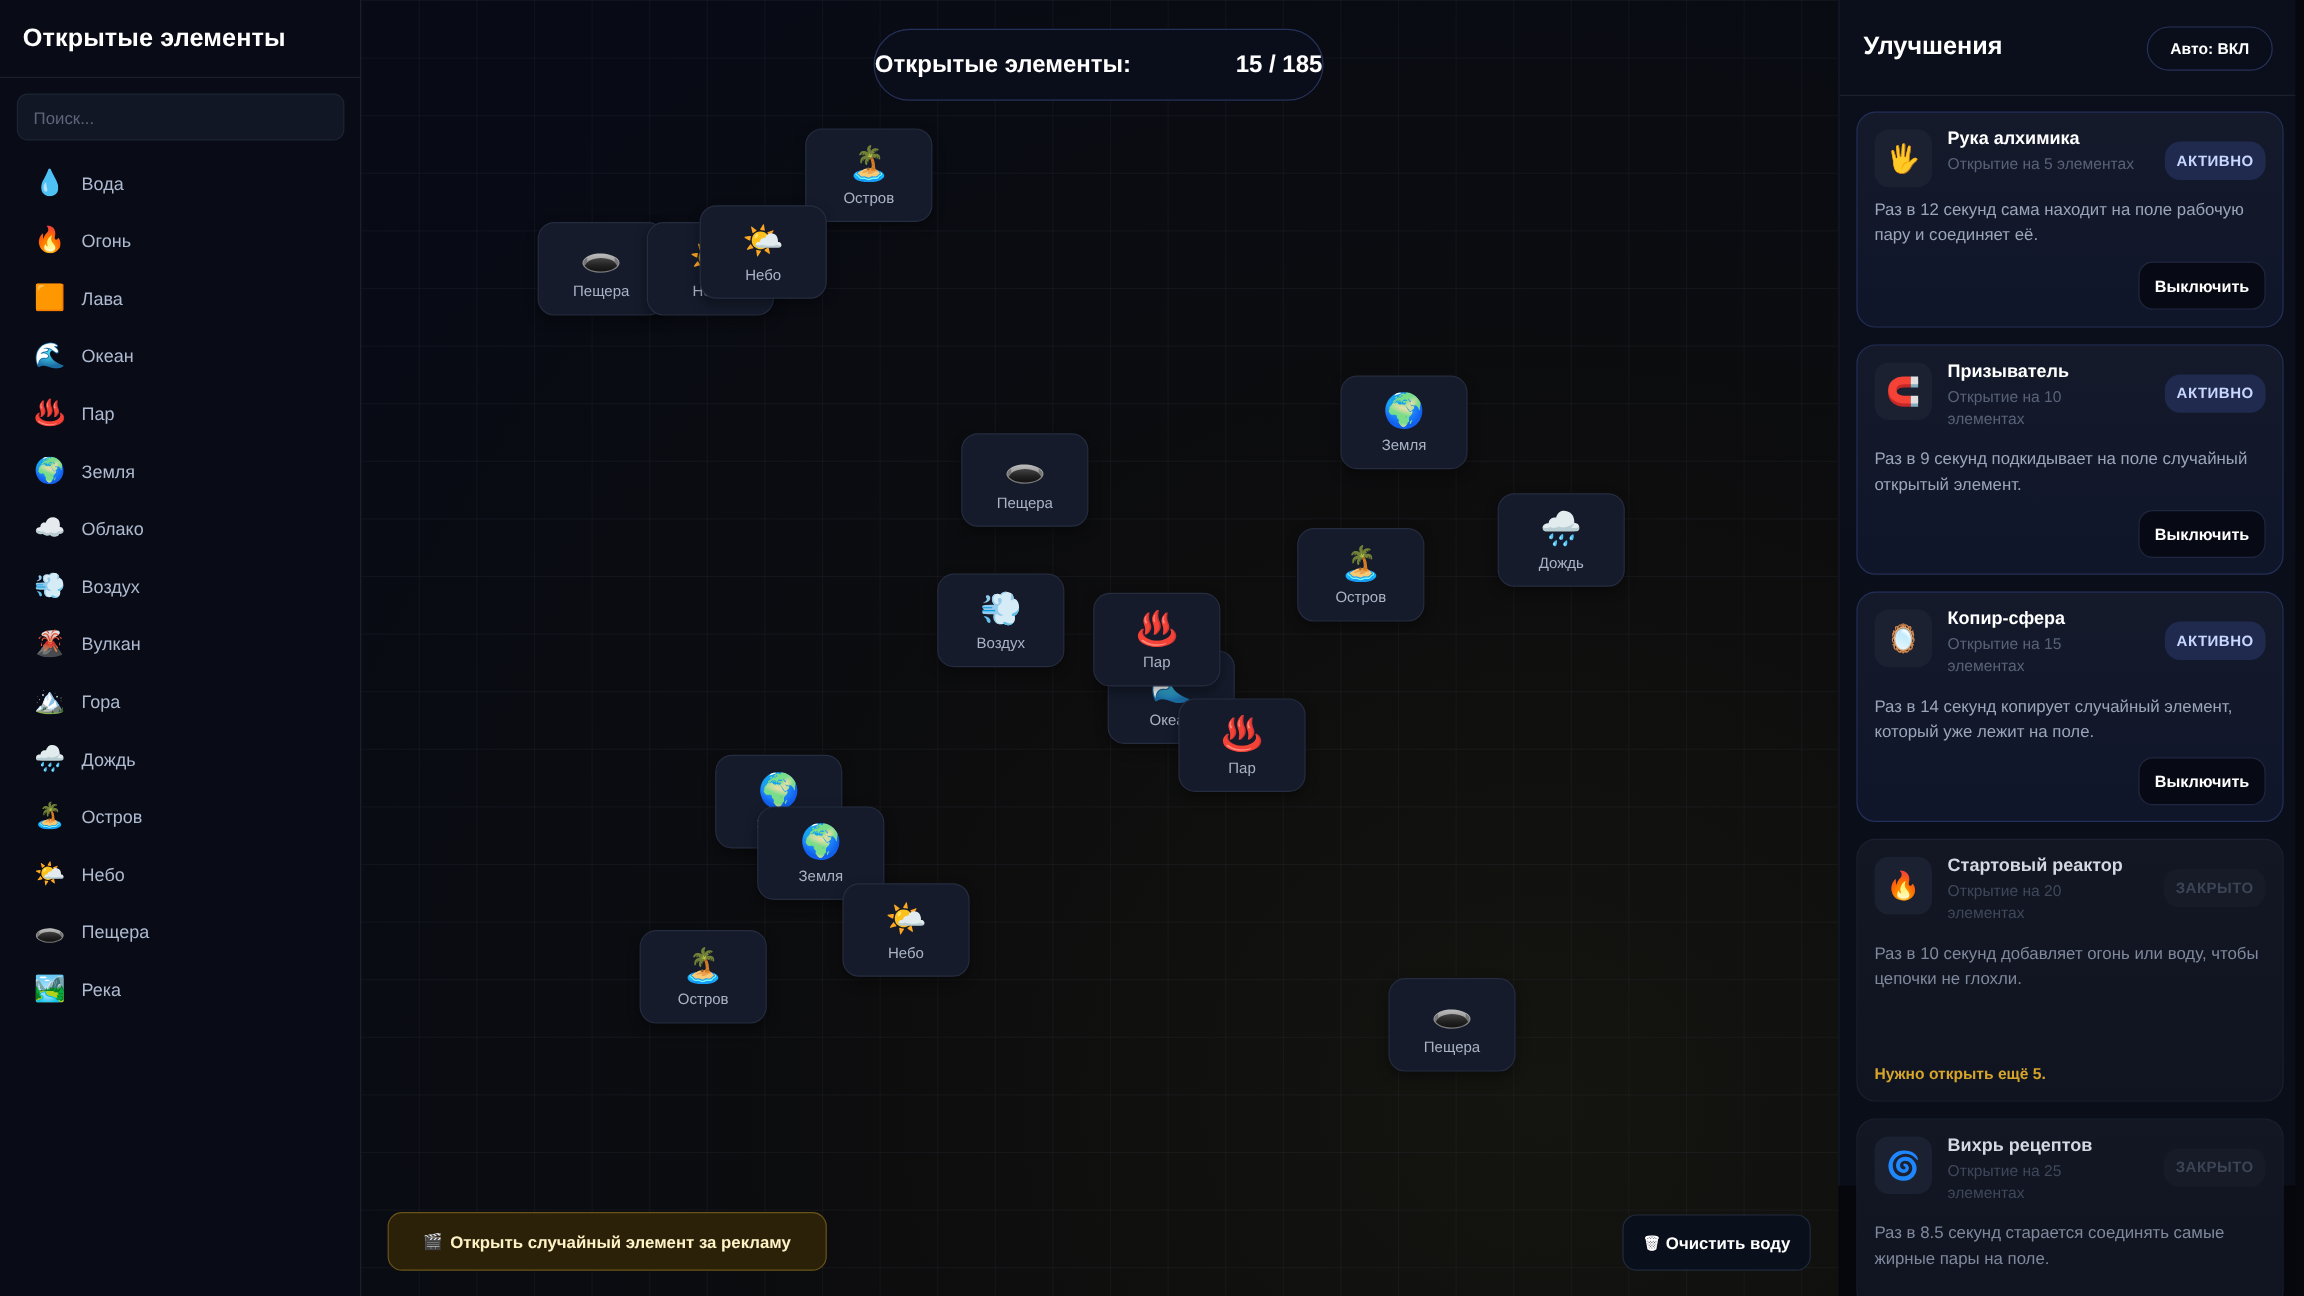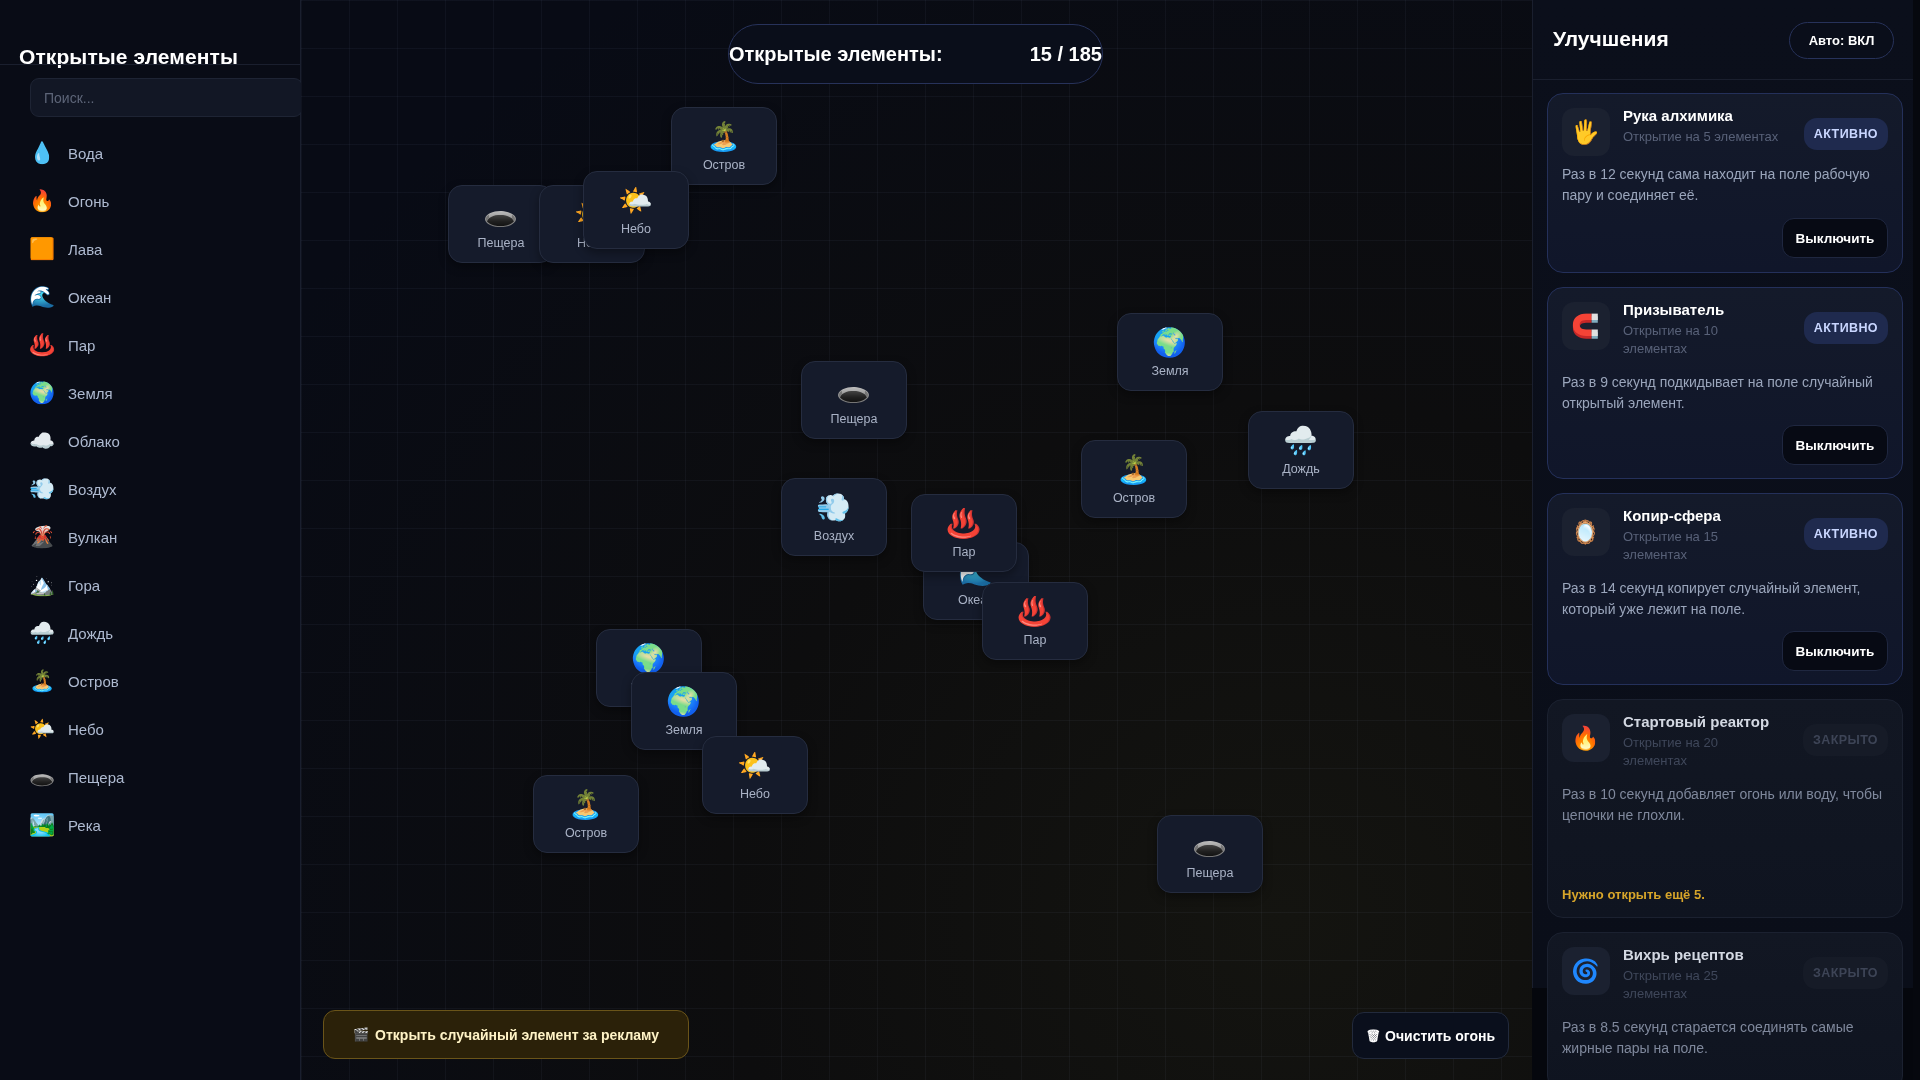--- a/index.html
+++ b/index.html
@@ -1,23 +1,23 @@
 <!DOCTYPE html>
 <html><head>
 <meta charset="utf-8">
 <style>
   * { box-sizing: border-box; margin: 0; padding: 0; }
   html, body { width: 1920px; height: 1080px; overflow: hidden; background: #05070d; }
   body { font-family: "Liberation Sans", "DejaVu Sans", sans-serif; color: #e6e9f2; position: relative; }
 
   
   .sidebar { position: absolute; left: 0; top: 0; width: 301px; height: 1080px; background: #090c16; border-right: 1px solid #1a1f2e; }
-  .sidebar-title { position: absolute; left: 19px; top: 20px; font-size: 21px; font-weight: 700; color: #ffffff; letter-spacing: 0.1px; margin-top: 25px; }
+  .sidebar-title { position: absolute; left: 19px; top: 20px; font-size: 21px; font-weight: 700; color: #ffffff; letter-spacing: 0.1px; }
   .sidebar-divider { position: absolute; left: 0; top: 64px; width: 300px; height: 1px; background: #1a1f2e; }
-  .search { position: absolute; left: 14px; top: 78px; width: 273px; height: 39px; background: #121725; border: 1px solid #1e2434; border-radius: 9px; color: #cdd3e0; font-size: 14px; padding: 0 13px; outline: none; font-family: "Liberation Sans", sans-serif; margin-left: 16px; }
+  .search { position: absolute; left: 14px; top: 78px; width: 273px; height: 39px; background: #121725; border: 1px solid #1e2434; border-radius: 9px; color: #cdd3e0; font-size: 14px; padding: 0 13px; outline: none; font-family: "Liberation Sans", sans-serif; }
   .search::placeholder { color: #5d6578; }
   .elem-list { position: absolute; left: 0; top: 129px; width: 300px; }
   .elem-item { height: 48px; display: flex; align-items: center; padding-left: 29px; cursor: pointer; }
   .elem-icon { width: 26px; height: 26px; font-size: 21px; line-height: 26px; text-align: center; margin-right: 13px; }
   .elem-label { font-size: 15px; color: #aebad0; }
 
   
   .canvas { position: absolute; left: 301px; top: 0; width: 1231px; height: 1080px; overflow: hidden;
     background:
       linear-gradient(rgba(120,130,160,0.07) 1px, transparent 1px) 0 0/48px 48px,
@@ -202,21 +202,21 @@
       <span class="c-icon">🕳️</span>
       <span class="c-label">Пещера</span>
     </div>
 
   <div class="ad-btn">
     <span class="ico">🎬</span>
     <span>Открыть случайный элемент за рекламу</span>
   </div>
   <div class="clear-btn">
     <span class="ico">🗑</span>
-    <span>Очистить огонь</span>
+    <span>Очистить воду</span>
   </div>
 </main>
 
 <aside class="upgrades">
   <div class="up-title">Улучшения</div>
   <div class="auto-pill">Авто: ВКЛ</div>
   <div class="up-divider"></div>
 
   <div class="up-card" style="top:93px;height:180px;">
     <div class="up-icon">🖐️</div>

